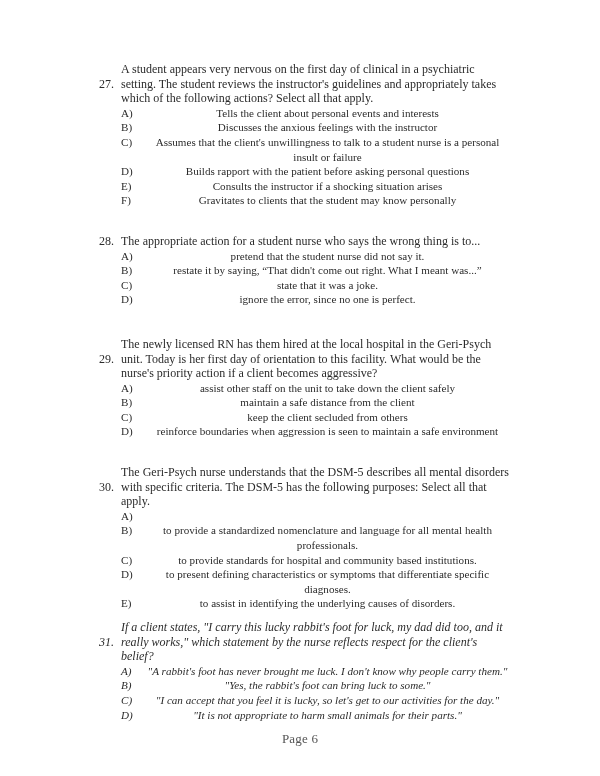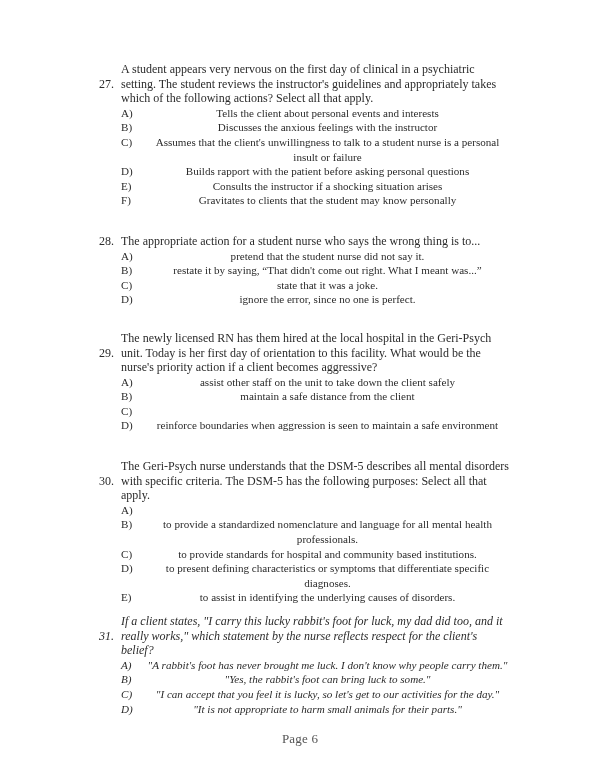--- a/index.html
+++ b/index.html
@@ -71,21 +71,21 @@
     margin-left: 22px;
     text-align: left;
   }
   .opt-text {
     flex: 1 1 auto;
     text-align: center;
   }
 
   
   .q27 { margin-bottom: 26px; }
-  .q28 { margin-bottom: 24px; font-family: Liberation Serif, serif; }
+  .q28 { margin-bottom: 30px; font-family: Liberation Serif, serif; }
   .q29 { margin-bottom: 26px; }
   .q30 { margin-bottom: 9px; }
   .q31 { margin-bottom: 0; font-style: italic; }
 
   .footer {
     position: absolute;
     left: 0;
     top: 731px;
     width: 600px;
     text-align: center;
@@ -167,20 +167,21 @@
         <div class="option">
           <span class="opt-letter">A)</span>
           <span class="opt-text">assist other staff on the unit to take down the client safely</span>
         </div>
         <div class="option">
           <span class="opt-letter">B)</span>
           <span class="opt-text">maintain a safe distance from the client</span>
         </div>
         <div class="option">
           <span class="opt-letter">C)</span>
+          <span class="opt-text">keep the client secluded from others</span>
         </div>
         <div class="option">
           <span class="opt-letter">D)</span>
           <span class="opt-text">reinforce boundaries when aggression is seen to maintain a safe environment</span>
         </div>
       </div>
     </div>
 
     <div class="question q30">
       <div class="q-stem">

